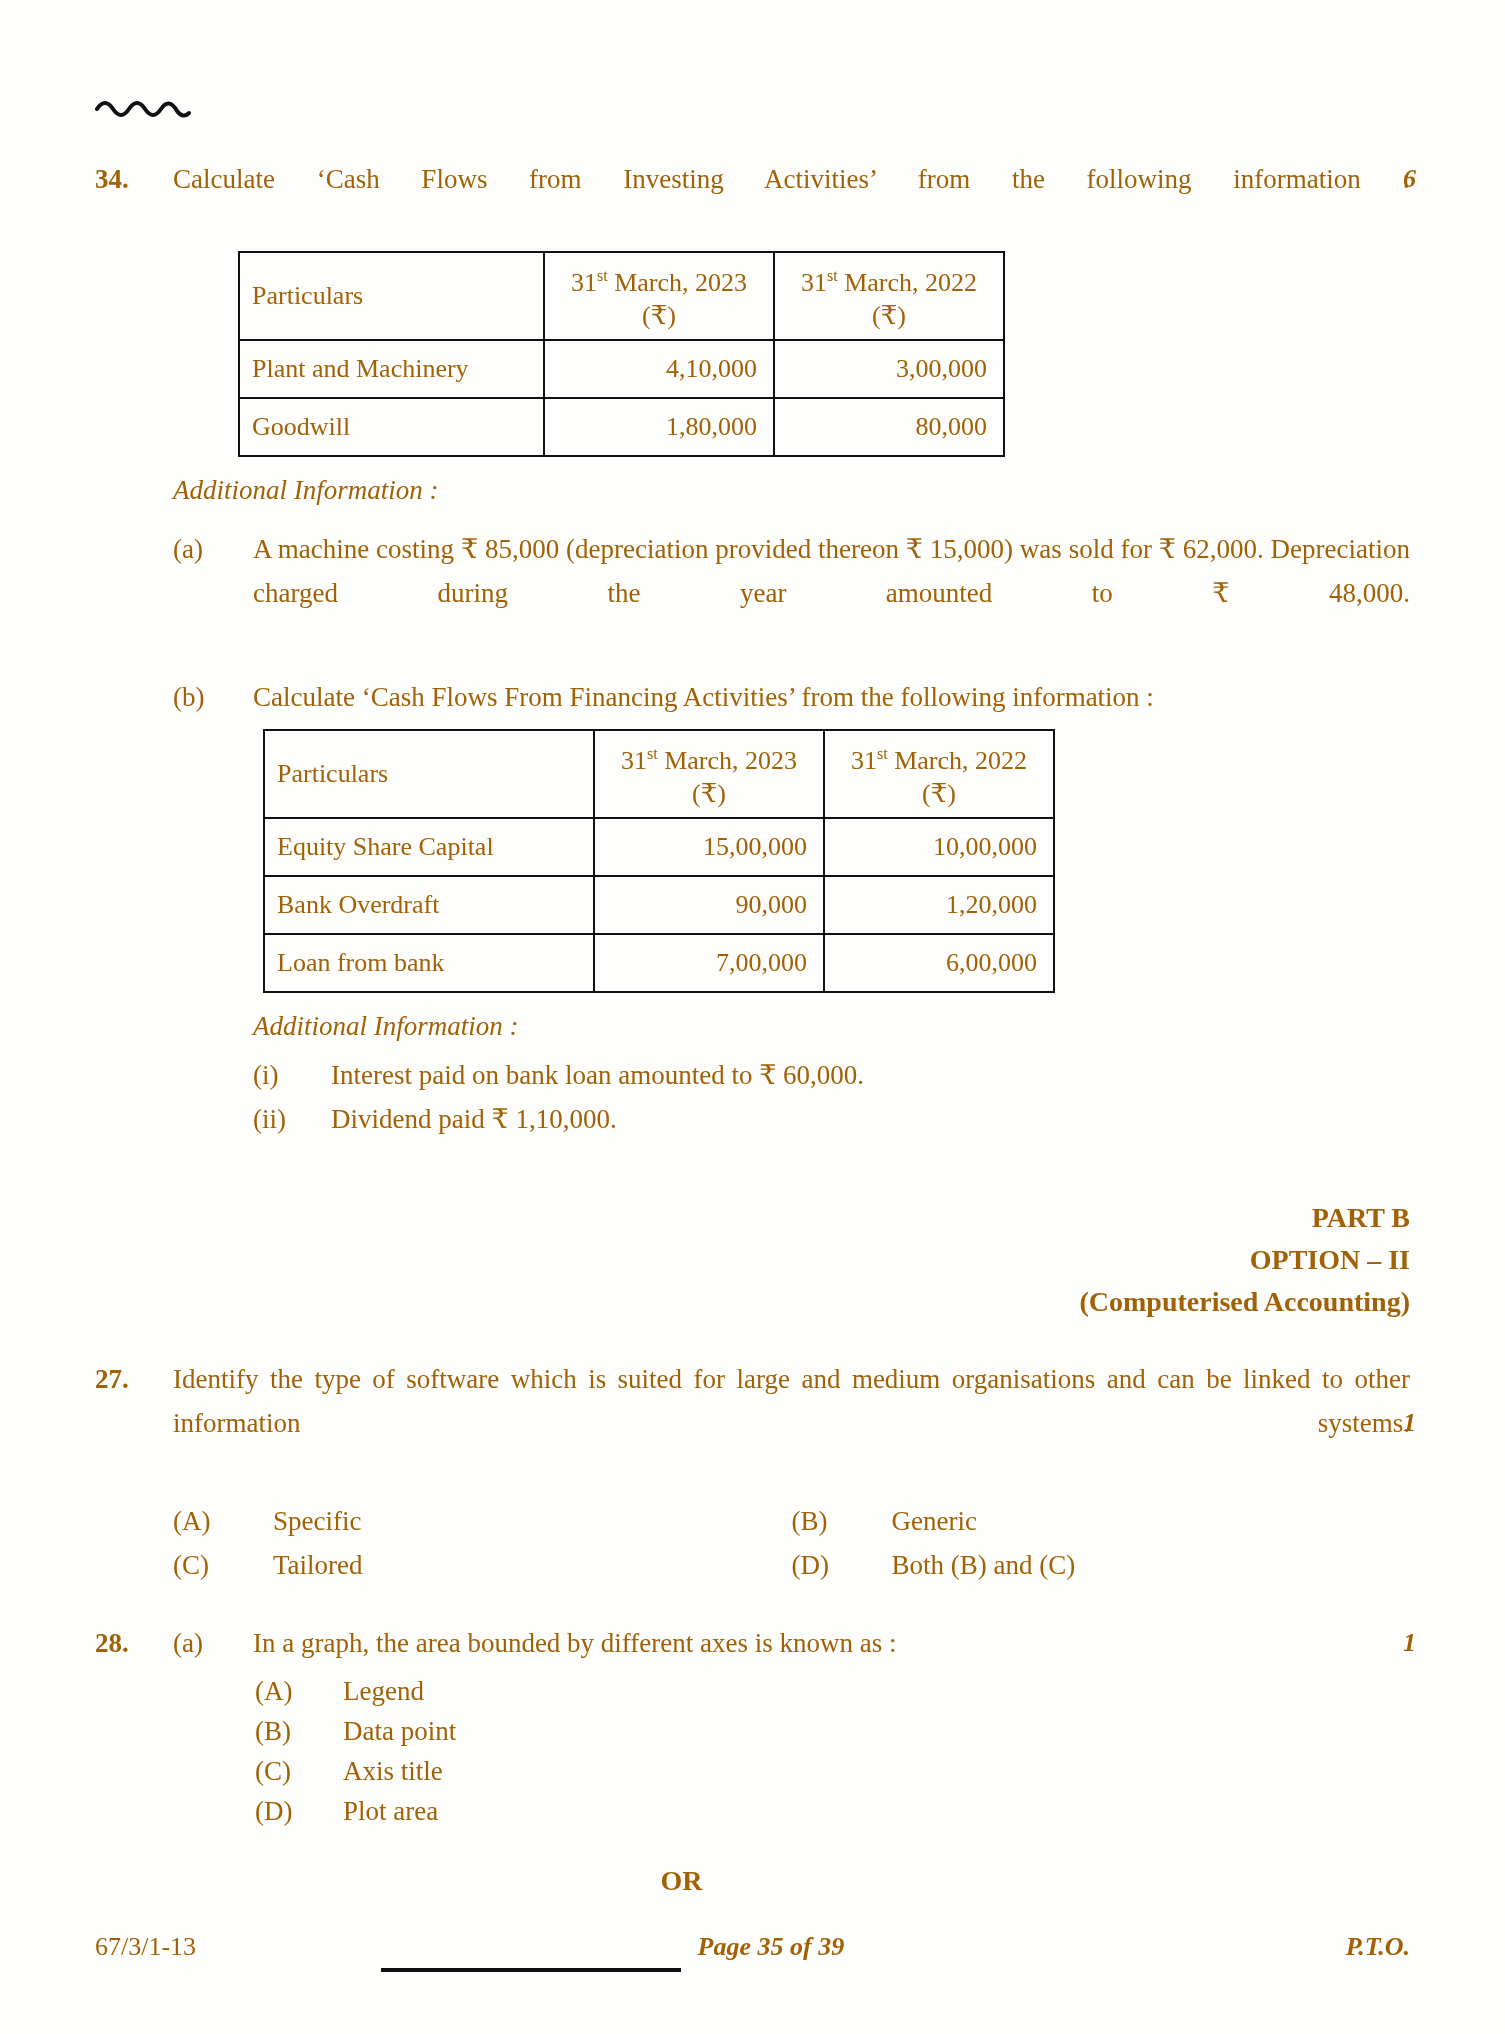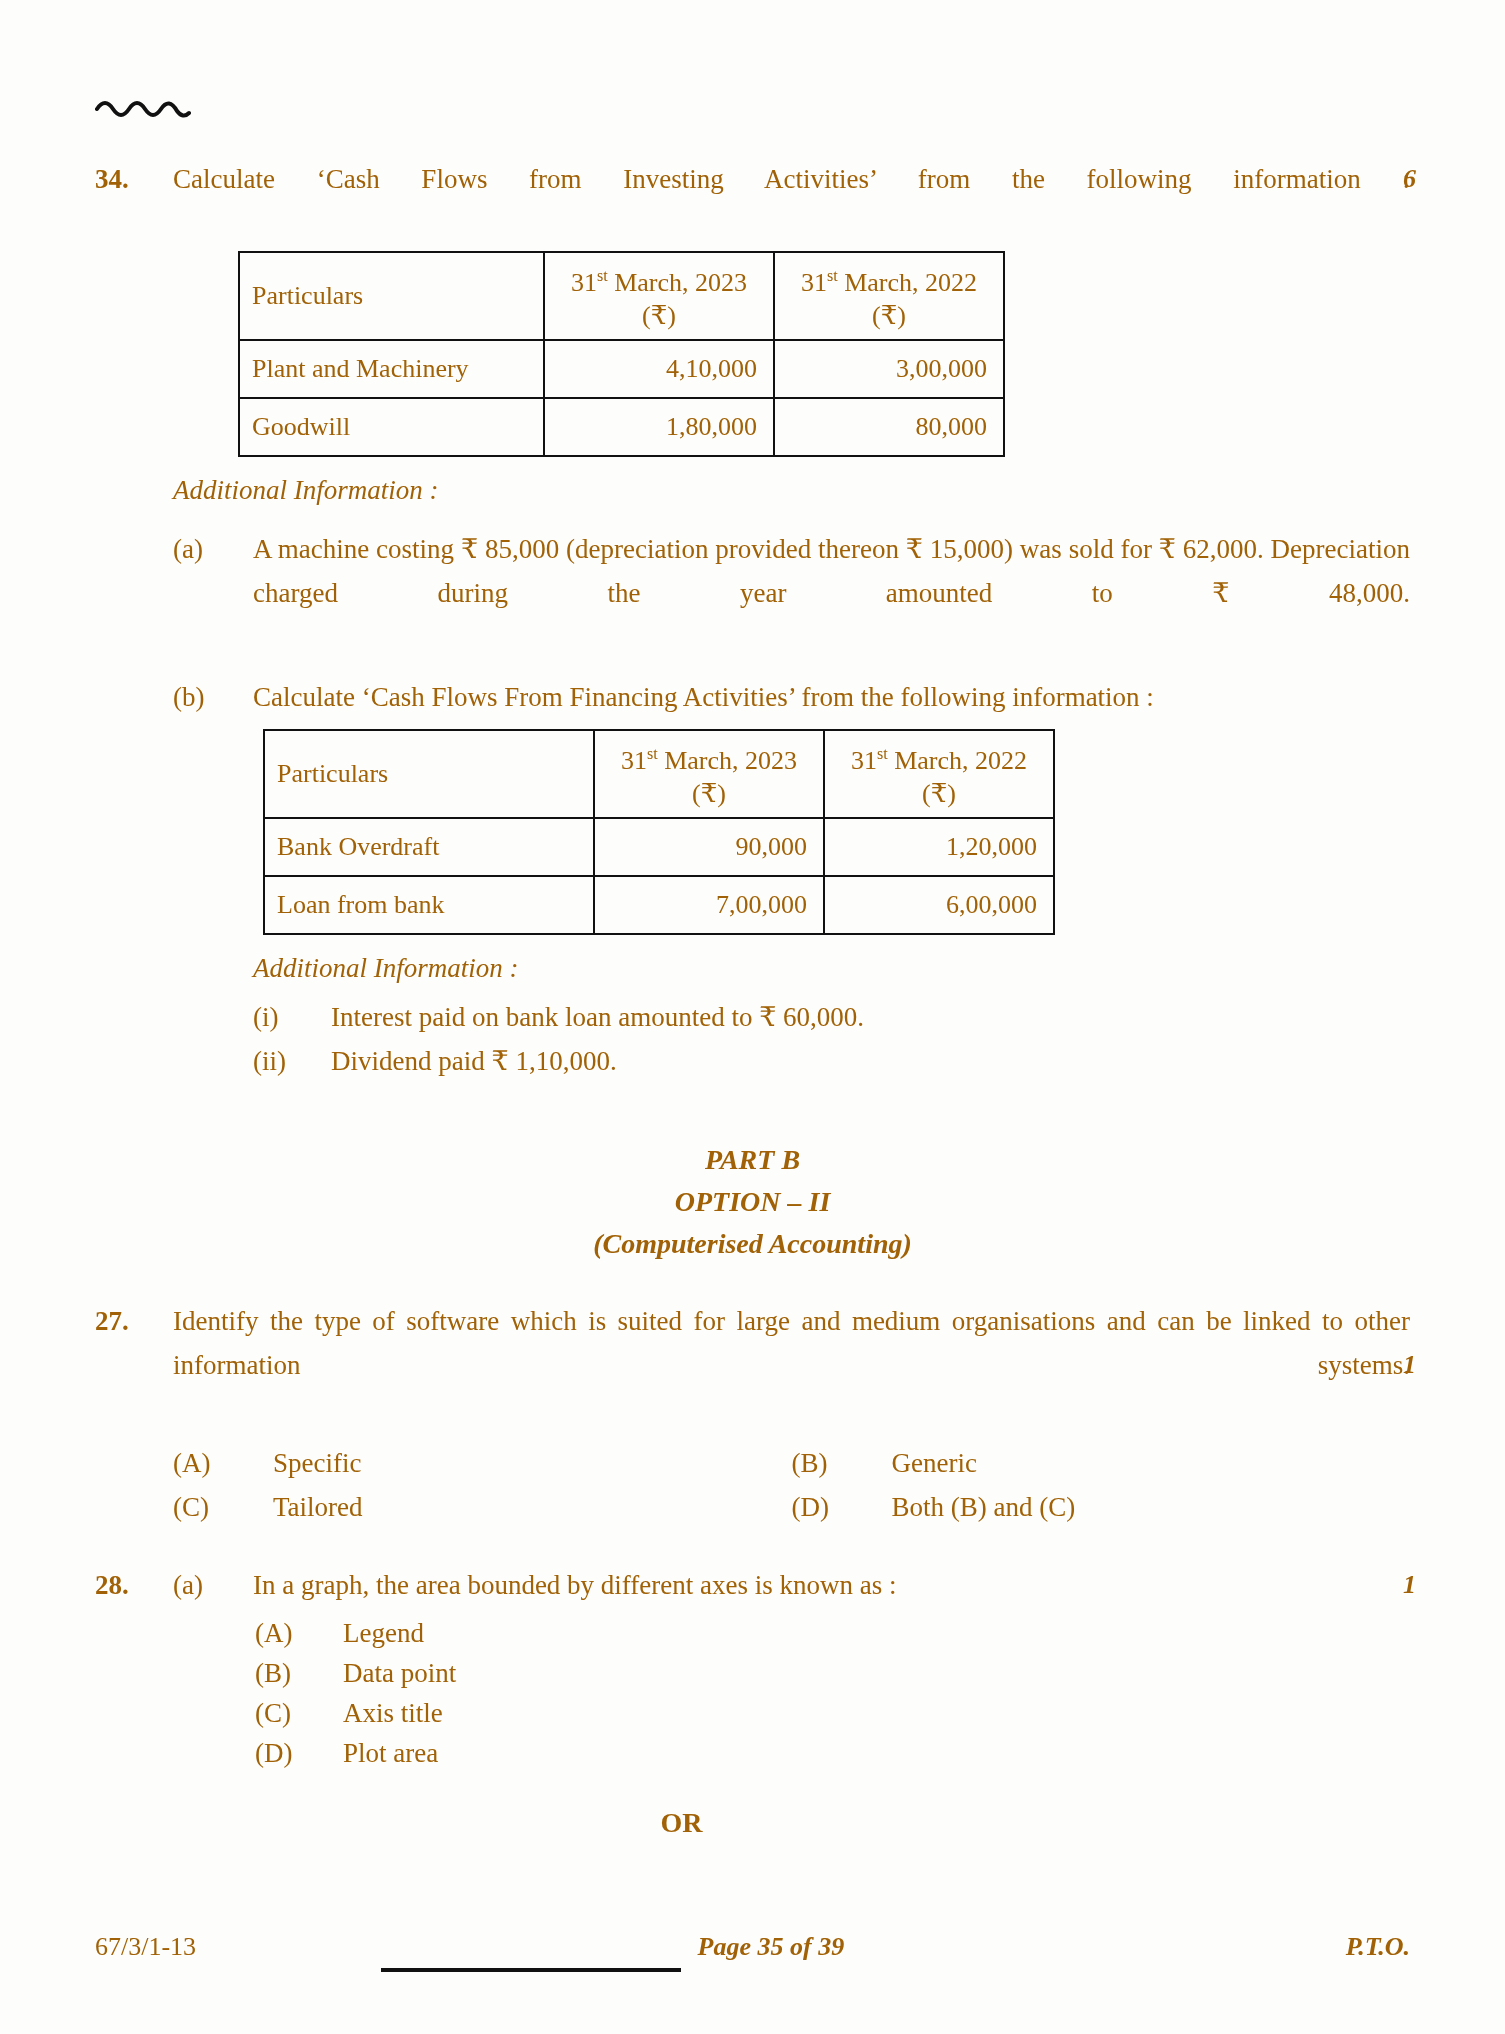--- a/index.html
+++ b/index.html
@@ -140,25 +140,24 @@
 
   .addinfo {
     font-style: italic;
     font-size: 27px;
     line-height: 42px;
     margin-top: 12px;
   }
 
   
   .parthead {
-    text-align: center;
+    text-align: right;
     font-weight: bold;
     font-size: 28px;
     line-height: 42px;
-    font-style: italic;
   }
 
   
   .optgrid {
     display: flex;
     flex-wrap: wrap;
     margin-top: 10px;
   }
   .optcell {
     display: flex;
@@ -301,20 +300,25 @@
                     <span>(₹)</span>
                   </td>
                   <td>
                     <span>31</span><sup class="ord">st</sup><span> March, 2022</span><br>
                     <span>(₹)</span>
                   </td>
                 </tr>
               </thead>
               <tbody>
                 <tr>
+                  <td>Equity Share Capital</td>
+                  <td class="num">15,00,000</td>
+                  <td class="num">10,00,000</td>
+                </tr>
+                <tr>
                   <td>Bank Overdraft</td>
                   <td class="num">90,000</td>
                   <td class="num">1,20,000</td>
                 </tr>
                 <tr>
                   <td>Loan from bank</td>
                   <td class="num">7,00,000</td>
                   <td class="num">6,00,000</td>
                 </tr>
               </tbody>

